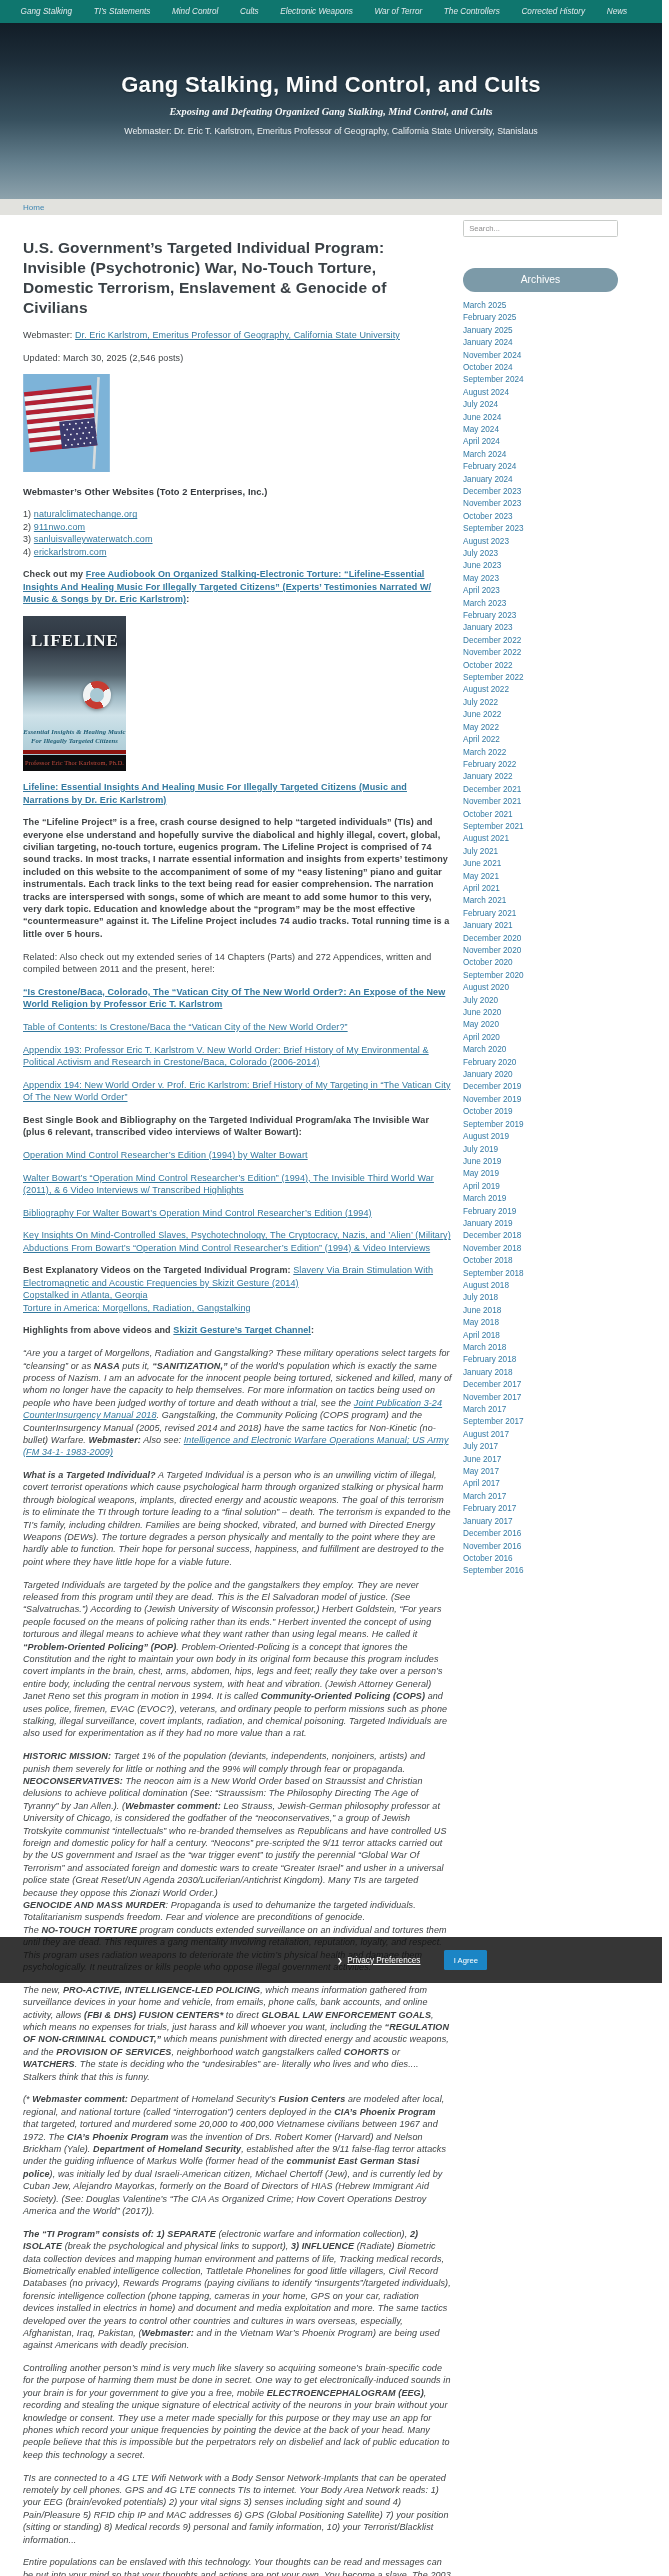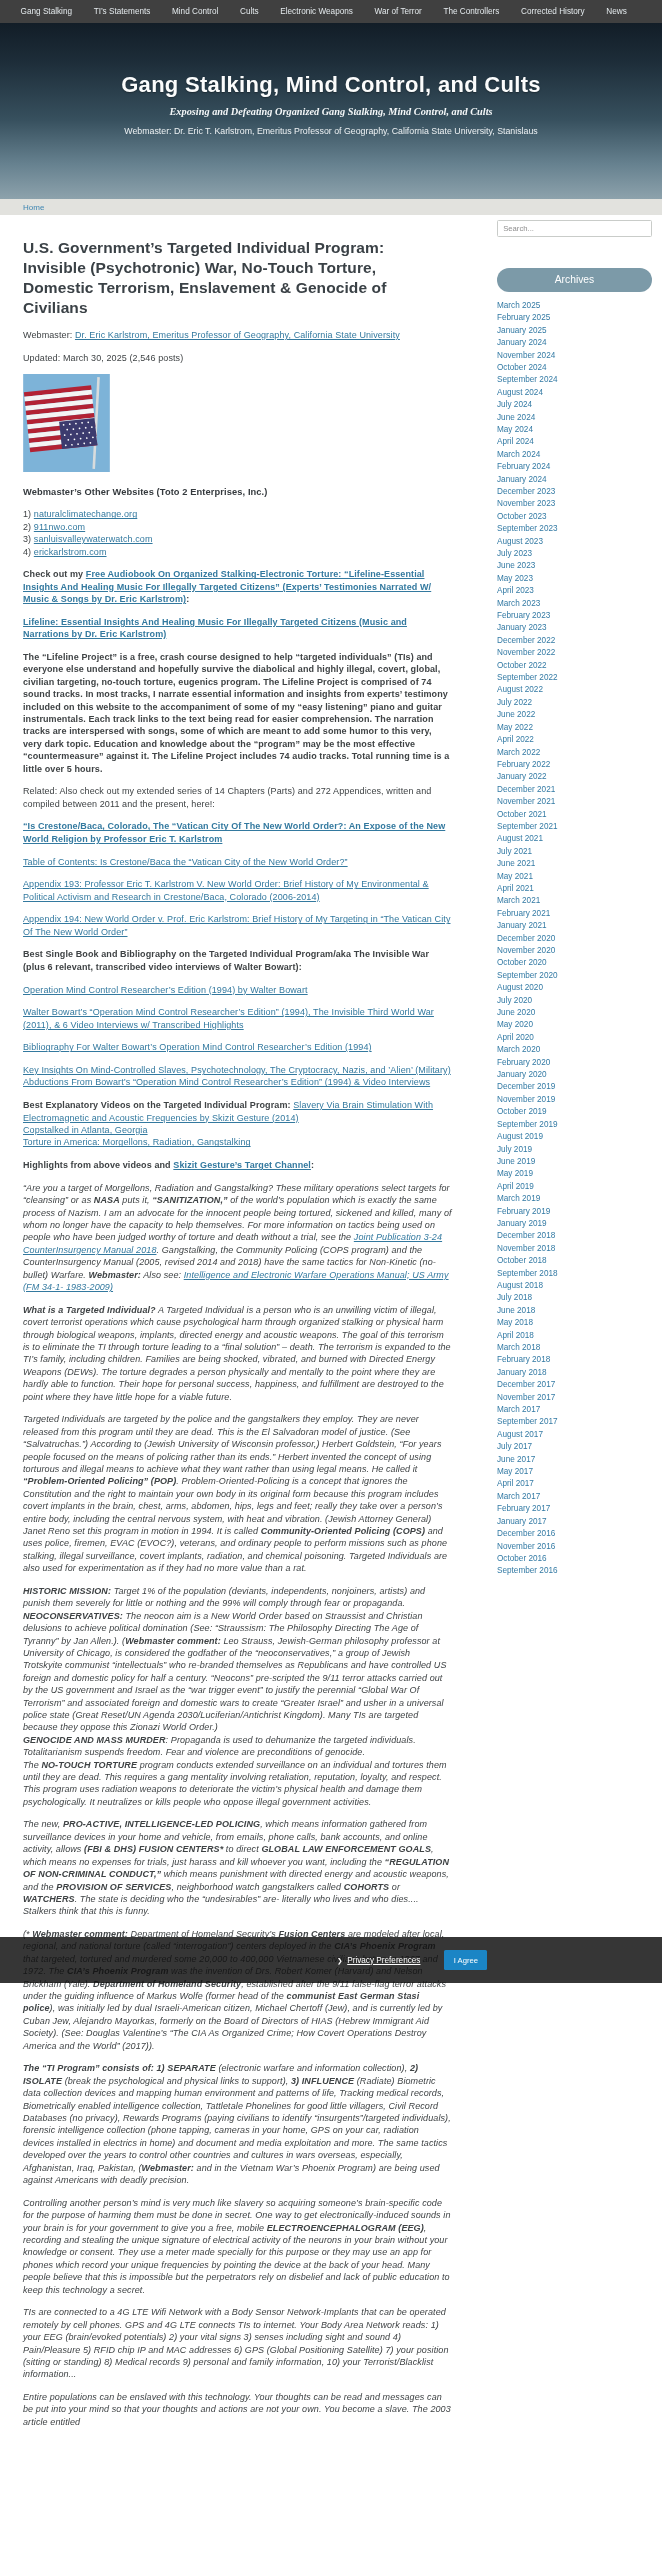--- a/index.html
+++ b/index.html
@@ -5,22 +5,22 @@
   * { box-sizing: border-box; margin: 0; padding: 0; }
   html,body { width:670px; height:3091px; }
   body {
     position:relative; overflow:hidden; background:#fff;
     font-family:"Liberation Sans", sans-serif; color:#3f4345;
   }
   .page { width:662px; }
 
   
   .topnav {
-    height:23px; background:#404040; display:flex; align-items:center;
-    gap:21.6px; padding-left:20.6px; overflow:hidden; white-space:nowrap;
+    height:23px; background:#0f766e; display:flex; align-items:center;
+    gap:21.6px; padding-left:20.6px; overflow:hidden; white-space:nowrap;font-style:italic;
   }
   .topnav a { color:#e3e9ec; font-size:8.2px; text-decoration:none; }
 
   
   .masthead {
     height:176px; text-align:center; color:#fff;
     background:linear-gradient(180deg,#121d27 0%,#1d2d39 22%,#37505e 55%,#66818f 80%,#8da2ac 100%);
     padding-top:49px;
   }
   .site-title { font-size:22px; font-weight:700; letter-spacing:0.3px; color:#fbfcfc; text-shadow:0 0.5px 1.5px rgba(0,0,0,.35); }
@@ -35,21 +35,21 @@
   .main { position:relative; padding:21.6px 0 0 23px; }
   .article { width:429px; font-size:9px; line-height:12.4px; letter-spacing:0.1px; }
   .article p { margin:10.3px 0; }
   .article h1 { font-size:15.5px; line-height:20px; color:#3a4146; max-width:384px; margin:1px 0 11.3px; font-weight:700; }
   .article h3 { font-size:9.3px; color:#353a3e; margin:13.4px 0 10.3px; font-weight:700; }
   .article .b { font-weight:700; }
   .article .i { font-style:italic; }
   .article a.lnk { color:#33799f; text-decoration:underline; }
 
   
-  .sidebar { position:absolute; top:5.2px; left:463px; width:155px;margin-left:34px; }
+  .sidebar { position:absolute; top:5.2px; left:463px; width:155px; }
   .search-input {
     width:100%; height:16.5px; border:0.5px solid #c9ccc9; border-radius:1.5px;
     padding:0 5.2px; font-size:7.7px; color:#555; font-family:"Liberation Sans",sans-serif;
   }
   .search-input::placeholder { color:#8f8f8f; }
   .archives-pill {
     margin-top:31px; height:24px; background:#7c9aa8; border-radius:13.4px;
     color:#fff; font-size:10.3px; display:flex; align-items:center; justify-content:center;
   }
   .archive-list { margin-top:8.2px; list-style:none; }
@@ -169,20 +169,32 @@
           </g>
         </svg>
       </figure>
 
       <div>
           <h3 data-name="other-websites-heading"><span>Webmaster’s Other Websites (Toto 2 Enterprises, Inc.)</span></h3>
           <p data-name="other-websites-list"><span>1) </span><a class="lnk" href="#" data-name="content-link">naturalclimatechange.org</a><br><span>2) </span><a class="lnk" href="#" data-name="content-link">911nwo.com</a><br><span>3) </span><a class="lnk" href="#" data-name="content-link">sanluisvalleywaterwatch.com</a><br><span>4) </span><a class="lnk" href="#" data-name="content-link">erickarlstrom.com</a></p>
           <p data-name="audiobook-promo"><span class="b">Check out my </span><a class="b lnk" href="#" data-name="content-link">Free Audiobook On Organized Stalking-Electronic Torture: “Lifeline-Essential Insights And Healing Music For Illegally Targeted Citizens” (Experts’ Testimonies Narrated W/ Music &amp; Songs by Dr. Eric Karlstrom)</a><span class="b">:</span></p>
         </div>
 
+      <figure class="fig-lifeline" data-name="lifeline-book-cover">
+        <div class="ll-title" data-name="lifeline-cover-title">LIFELINE</div>
+        <div class="ll-buoy" data-name="lifebuoy-icon">
+            <div class="ll-buoy-hole"></div>
+          </div>
+        <div class="ll-sub" data-name="lifeline-cover-subtitle">
+          <span>Essential Insights &amp; Healing Music</span><br>
+          <span>For Illegally Targeted Citizens</span>
+        </div>
+        <div class="ll-redbar" data-name="lifeline-cover-red-bar"></div>
+        <div class="ll-author" data-name="lifeline-cover-author">Professor Eric Thor Karlstrom, Ph.D.</div>
+      </figure>
 
       <div>
           <p data-name="lifeline-link"><a class="b lnk" href="#" data-name="content-link">Lifeline: Essential Insights And Healing Music For Illegally Targeted Citizens (Music and Narrations by Dr. Eric Karlstrom)</a></p>
           <p data-name="lifeline-description"><span class="b">The “Lifeline Project” is a free, crash course designed to help “targeted individuals” (TIs) and everyone else understand and hopefully survive the diabolical and highly illegal, covert, global, civilian targeting, no-touch torture, eugenics program. The Lifeline Project is comprised of 74 sound tracks. In most tracks, I narrate essential information and insights from experts’ testimony included on this website to the accompaniment of some of my “easy listening” piano and guitar instrumentals. Each track links to the text being read for easier comprehension. The narration tracks are interspersed with songs, some of which are meant to add some humor to this very, very dark topic. Education and knowledge about the “program” may be the most effective “countermeasure” against it. The Lifeline Project includes 74 audio tracks. Total running time is a little over 5 hours.</span></p>
           <p data-name="related-note"><span>Related: Also check out my extended series of 14 Chapters (Parts) and 272 Appendices, written and compiled between 2011 and the present, here!:</span></p>
           <p data-name="crestone-link"><a class="b lnk" href="#" data-name="content-link">“Is Crestone/Baca, Colorado, The “Vatican City Of The New World Order?: An Expose of the New World Religion by Professor Eric T. Karlstrom</a></p>
           <p data-name="toc-link"><a class="lnk" href="#" data-name="content-link">Table of Contents: Is Crestone/Baca the “Vatican City of the New World Order?”</a></p>
           <p data-name="appendix-193-link"><a class="lnk" href="#" data-name="content-link">Appendix 193: Professor Eric T. Karlstrom V. New World Order: Brief History of My Environmental &amp; Political Activism and Research in Crestone/Baca, Colorado (2006-2014)</a></p>
           <p data-name="appendix-194-link"><a class="lnk" href="#" data-name="content-link">Appendix 194: New World Order v. Prof. Eric Karlstrom: Brief History of My Targeting in “The Vatican City Of The New World Order”</a></p>
           <p data-name="best-book-heading"><span class="b">Best Single Book and Bibliography on the Targeted Individual Program/aka The Invisible War (plus 6 relevant, transcribed video interviews of Walter Bowart):</span></p>

